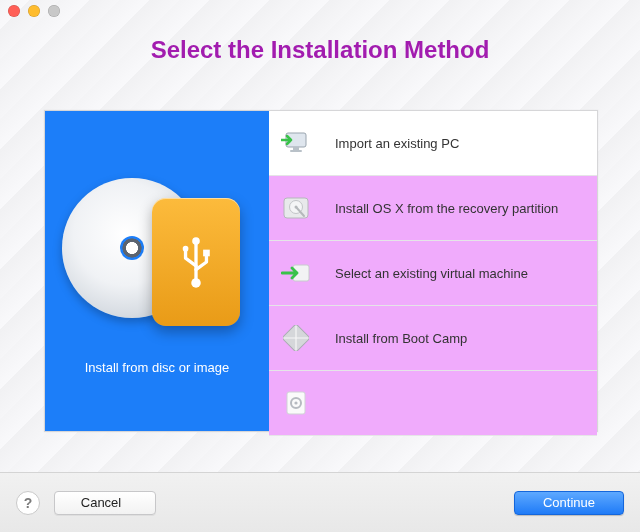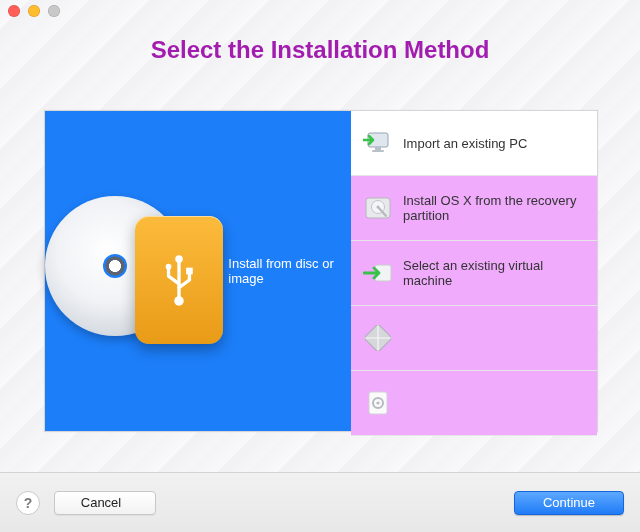--- a/index.html
+++ b/index.html
@@ -14,37 +14,37 @@
   .tl.red { background:#ff5f57; }
   .tl.yellow { background:#febc2e; }
   .tl.green { background:#c8c8c8; }
 
   .page-title { text-align:center; font-weight:700; font-size:24px; color:#a21caf; margin-top:14px; }
 
   .content { position:absolute; top:110px; left:44px; width:552px; height:320px;
     border:1px solid #d6d6d8; background:#fff; display:flex; box-shadow:0 0 0 0.5px rgba(0,0,0,.03); }
 
   
-  .preview { width:306px; background:#1c7ef9; display:flex; align-items:center; justify-content:center; gap:22px; }
+  .preview { width:224px; background:#1c7ef9; display:flex; flex-direction:column; align-items:center; justify-content:center; gap:22px; }
   .media { position:relative; width:190px; height:170px; }
   .disc { position:absolute; left:0; top:10px; width:140px; height:140px; border-radius:50%;
     background:radial-gradient(circle at 45% 40%, #ffffff 0%, #f0f2f5 45%, #d8dde3 70%, #b1b7bd 100%);
     box-shadow:0 4px 10px rgba(0,0,0,.25); }
   .disc:after{ content:""; position:absolute; left:58px; top:58px; width:24px; height:24px; border-radius:50%;
     background:radial-gradient(circle,#fff 0 35%,#5c6470 36% 55%,#1c7ef9 58% 100%); }
   .drive { position:absolute; left:90px; top:30px; width:88px; height:128px; border-radius:14px;
     background:linear-gradient(180deg,#fcbb3c,#e99b17); box-shadow:0 6px 14px rgba(0,0,0,.3), inset 0 1px 0 rgba(255,255,255,.5);
     display:flex; align-items:center; justify-content:center; }
   .usb { width:40px; height:60px; display:flex; align-items:center; justify-content:center; }
   .usb svg { width:38px; height:58px; }
   .preview-label { color:#fff; font-size:13px; }
 
   
   .list { flex:1; display:flex; flex-direction:column; }
-  .opt { display:flex; align-items:center; gap:10px; padding:10px 12px; min-height:44px;
+  .opt { display:flex; align-items:center; gap:24px; padding:10px 12px; min-height:44px;
     border-bottom:1px solid #e5e5e7; font-size:13px; color:#333; cursor:default; }
   .opt.selected { background:#fff; box-shadow:inset 3px 0 0 -1px rgba(0,0,0,0); }
   .opt:not(.selected){ background:#f0abfc; }
   .filler { flex:1; background:#f7f7f7; }
   .thumb { width:30px; height:26px; display:flex; align-items:center; justify-content:center; flex-shrink:0; }
 
   
   .footer { position:absolute; left:0; bottom:0; width:100%; height:60px;
     background:linear-gradient(#f1f1f1,#e8e8e8); border-top:1px solid #d4d4d4;
     display:flex; align-items:center; padding:0 16px; box-sizing:border-box; }
@@ -130,20 +130,21 @@
       <span>Select an existing virtual machine</span>
     </div>
 
     <div class="opt">
       <div class="thumb">
         <svg width="26" height="26" viewBox="0 0 26 26">
           <rect x="3" y="3" width="20" height="20" transform="rotate(45 13 13)" fill="#d5d7da" stroke="#a8acb0"></rect>
           <path d="M13 1 V25 M1 13 H25" stroke="#f7f7f7" stroke-width="1.2"></path>
         </svg>
       </div>
+      <span>Install from Boot Camp</span>
     </div>
 
     <div class="opt">
       <div class="thumb">
         <svg width="24" height="26" viewBox="0 0 24 26">
           <rect x="3" y="2" width="18" height="22" rx="2" fill="#fafafa" stroke="#cfd2d5"></rect>
           <circle cx="12" cy="13" r="5" fill="none" stroke="#b6bac0" stroke-width="2"></circle>
           <circle cx="12" cy="13" r="1.6" fill="#b6bac0"></circle>
         </svg>
       </div>

